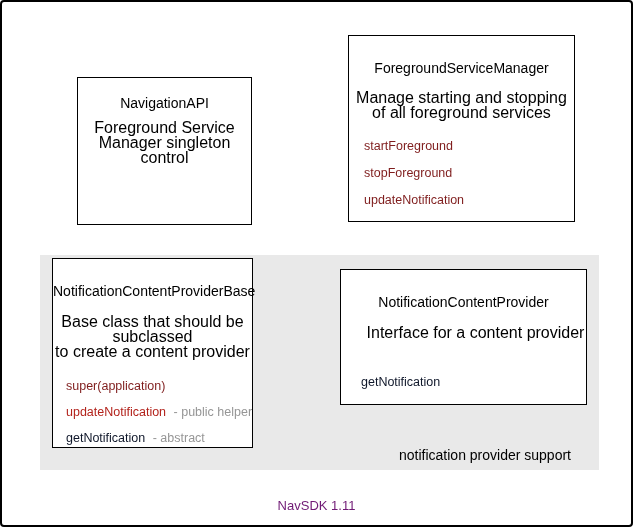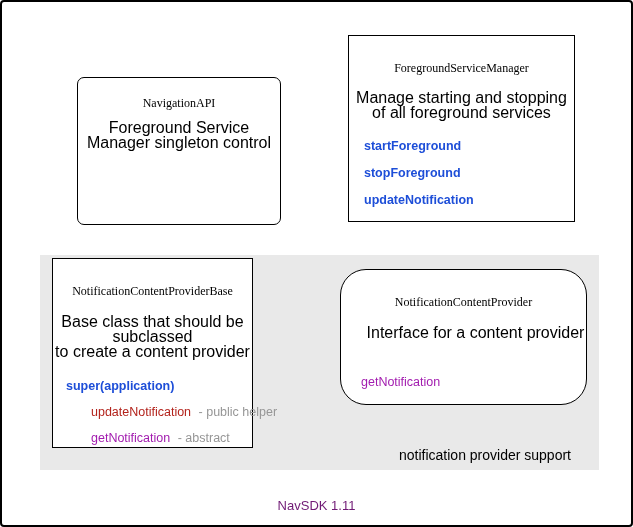--- a/index.html
+++ b/index.html
@@ -31,51 +31,51 @@
     color: #000000;
     white-space: nowrap;
   }
   .cbox {
     position: absolute;
     box-sizing: border-box;
     background: #ffffff;
     border: 1.5px solid #000000;
     text-align: center;
   }
-  .box-nav  { left: 75px;  top: 75px;  width: 204px; height: 148px; border-radius: 7px; }
+  .box-nav  { left: 75px;  top: 75px;  width: 175px; height: 148px; }
   .box-fsm  { left: 346px; top: 33px;  width: 227px; height: 187px; }
   .box-ncpb { left: 50px;  top: 256px; width: 201px; height: 190px; }
-  .box-ncp  { left: 338px; top: 267px; width: 247px; height: 136px; border-radius: 26px; }
+  .box-ncp  { left: 338px; top: 267px; width: 247px; height: 136px; }
 
-  .box-title { font-size: 12px; line-height: 18px; white-space: nowrap; font-family: Liberation Serif, serif; }
+  .box-title { font-size: 14px; line-height: 18px; white-space: nowrap; }
   .box-nav  .box-title { margin-top: 16px; }
   .box-fsm  .box-title { margin-top: 23px; }
   .box-ncpb .box-title { margin-top: 23px; }
   .box-ncp  .box-title { margin-top: 23px; }
 
   .box-desc { font-size: 16px; line-height: 15px; }
   .box-nav  .box-desc { margin-top: 8px; }
   .box-fsm  .box-desc { margin-top: 13px; }
   .box-ncpb .box-desc { margin-top: 14px; }
   .box-ncp  .box-desc { margin-top: 14px; margin-left: 24px; }
 
   .methods { text-align: left; }
   .box-nav  .methods { margin-top: 16px; padding-left: 16px; }
   .box-fsm  .methods { margin-top: 19px; padding-left: 15px; }
   .box-ncpb .methods { margin-top: 20px; padding-left: 13px; }
   .box-ncp  .methods { margin-top: 35px; padding-left: 20px; }
 
   .method { font-size: 12.5px; line-height: 15px; white-space: nowrap; }
   .box-nav  .method + .method { margin-top: 9px; }
   .box-fsm  .method + .method { margin-top: 12px; }
-  .box-ncpb .method + .method { margin-top: 11px; margin-left: 25px; }
+  .box-ncpb .method + .method { margin-top: 11px; }
 
-  .m-green { color: #1d4ed8; font-weight: bold; }
+  .m-green { color: #7f1d1d; }
   .m-red   { color: #b3231c; }
-  .m-blue  { color: #a21caf; }
+  .m-blue  { color: #0f172a; }
   .m-note  { color: #969696; margin-left: 4px; }
 
   .caption {
     position: absolute;
     left: 0;
     top: 496px;
     width: 100%;
     text-align: center;
     font-size: 13px;
     color: #701a75;

